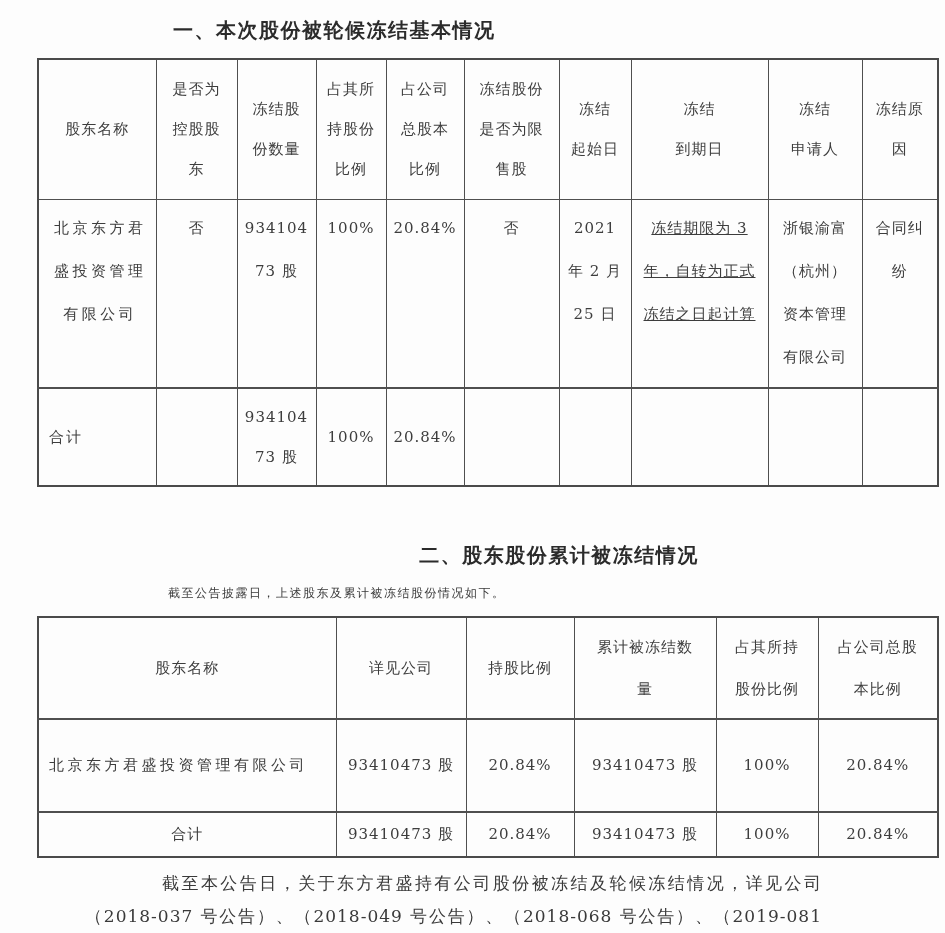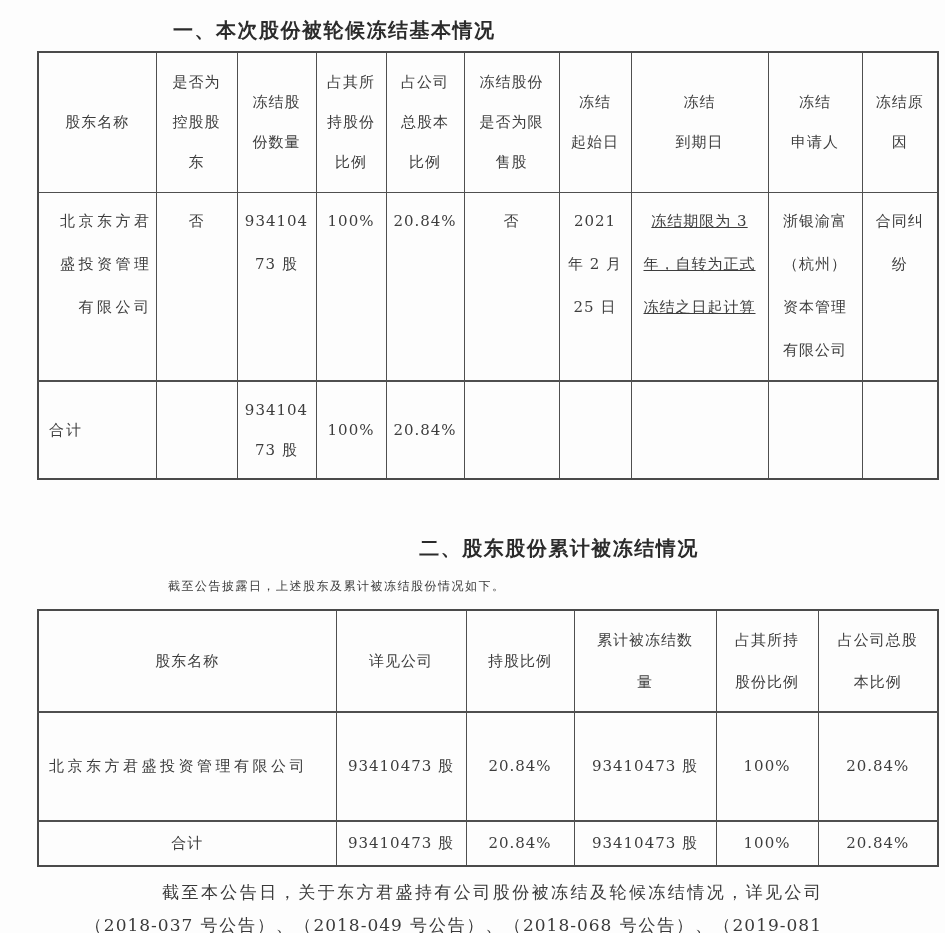--- a/index.html
+++ b/index.html
@@ -7,21 +7,21 @@
   body {
     width:945px; height:933px; overflow:hidden;
     font-family:"DejaVu Serif","Liberation Serif",serif;
     color:#3d3d3d;
     background:#fdfdfd;
   }
   .heading {
     font-weight:bold; font-size:20px; line-height:26px;
     color:#2b2b2b; letter-spacing:1.5px;
   }
-  #heading-1 { margin:17px 0 8px 173px; }
+  #heading-1 { margin:17px 0 15px 173px; }
   #heading-2 { margin:55px 0 0 173px;text-align:center; }
   .intro {
     margin:17px 0 0 168px;
     font-size:12px; letter-spacing:1.5px; color:#3a3a3a;
   }
   table {
     border-collapse:collapse; table-layout:fixed;
     margin-left:37px; width:900px;
     border:2px solid #4a4a4a;
   }
@@ -36,29 +36,29 @@
   }
   
   #table1 { margin-top:2px; }
   #table1 .hdr td { height:140px; line-height:40px; }
   #table1 .datarow td {
     height:181px; vertical-align:top;
     padding-top:7px; line-height:43px;
   }
   #table1 .totalrow td { height:90px; line-height:40px; border-top-width:2.5px; }
   #table1 .name-cell {
-    text-align:right; padding-left:9px; padding-right:3px;
+    text-align:center; padding-left:9px; padding-right:3px;
     letter-spacing:3.5px;
   }
   #table1 .totalrow .left-cell { text-align:left; padding-left:10px; letter-spacing:2px; }
   #table1 .expiry-cell { padding-left:6px; padding-right:6px;text-decoration:underline; }
   
   #table2 { margin-top:14px; }
   #table2 .hdr td { height:88px; line-height:42px; }
-  #table2 .datarow td { height:109px; border-top-width:2px; }
+  #table2 .datarow td { height:93px; border-top-width:2px; }
   #table2 .totalrow td { height:45px; border-top-width:2.5px; }
   #table2 .name-cell { text-align:left; padding-left:10px; letter-spacing:3.5px; }
   
   .note {
     margin:9px 0 0 85px; width:737px;
     font-size:17px; letter-spacing:1px; line-height:33px;
     text-indent:77px; text-align:justify; color:#3a3a3a;
   }
 </style>
 </head>

